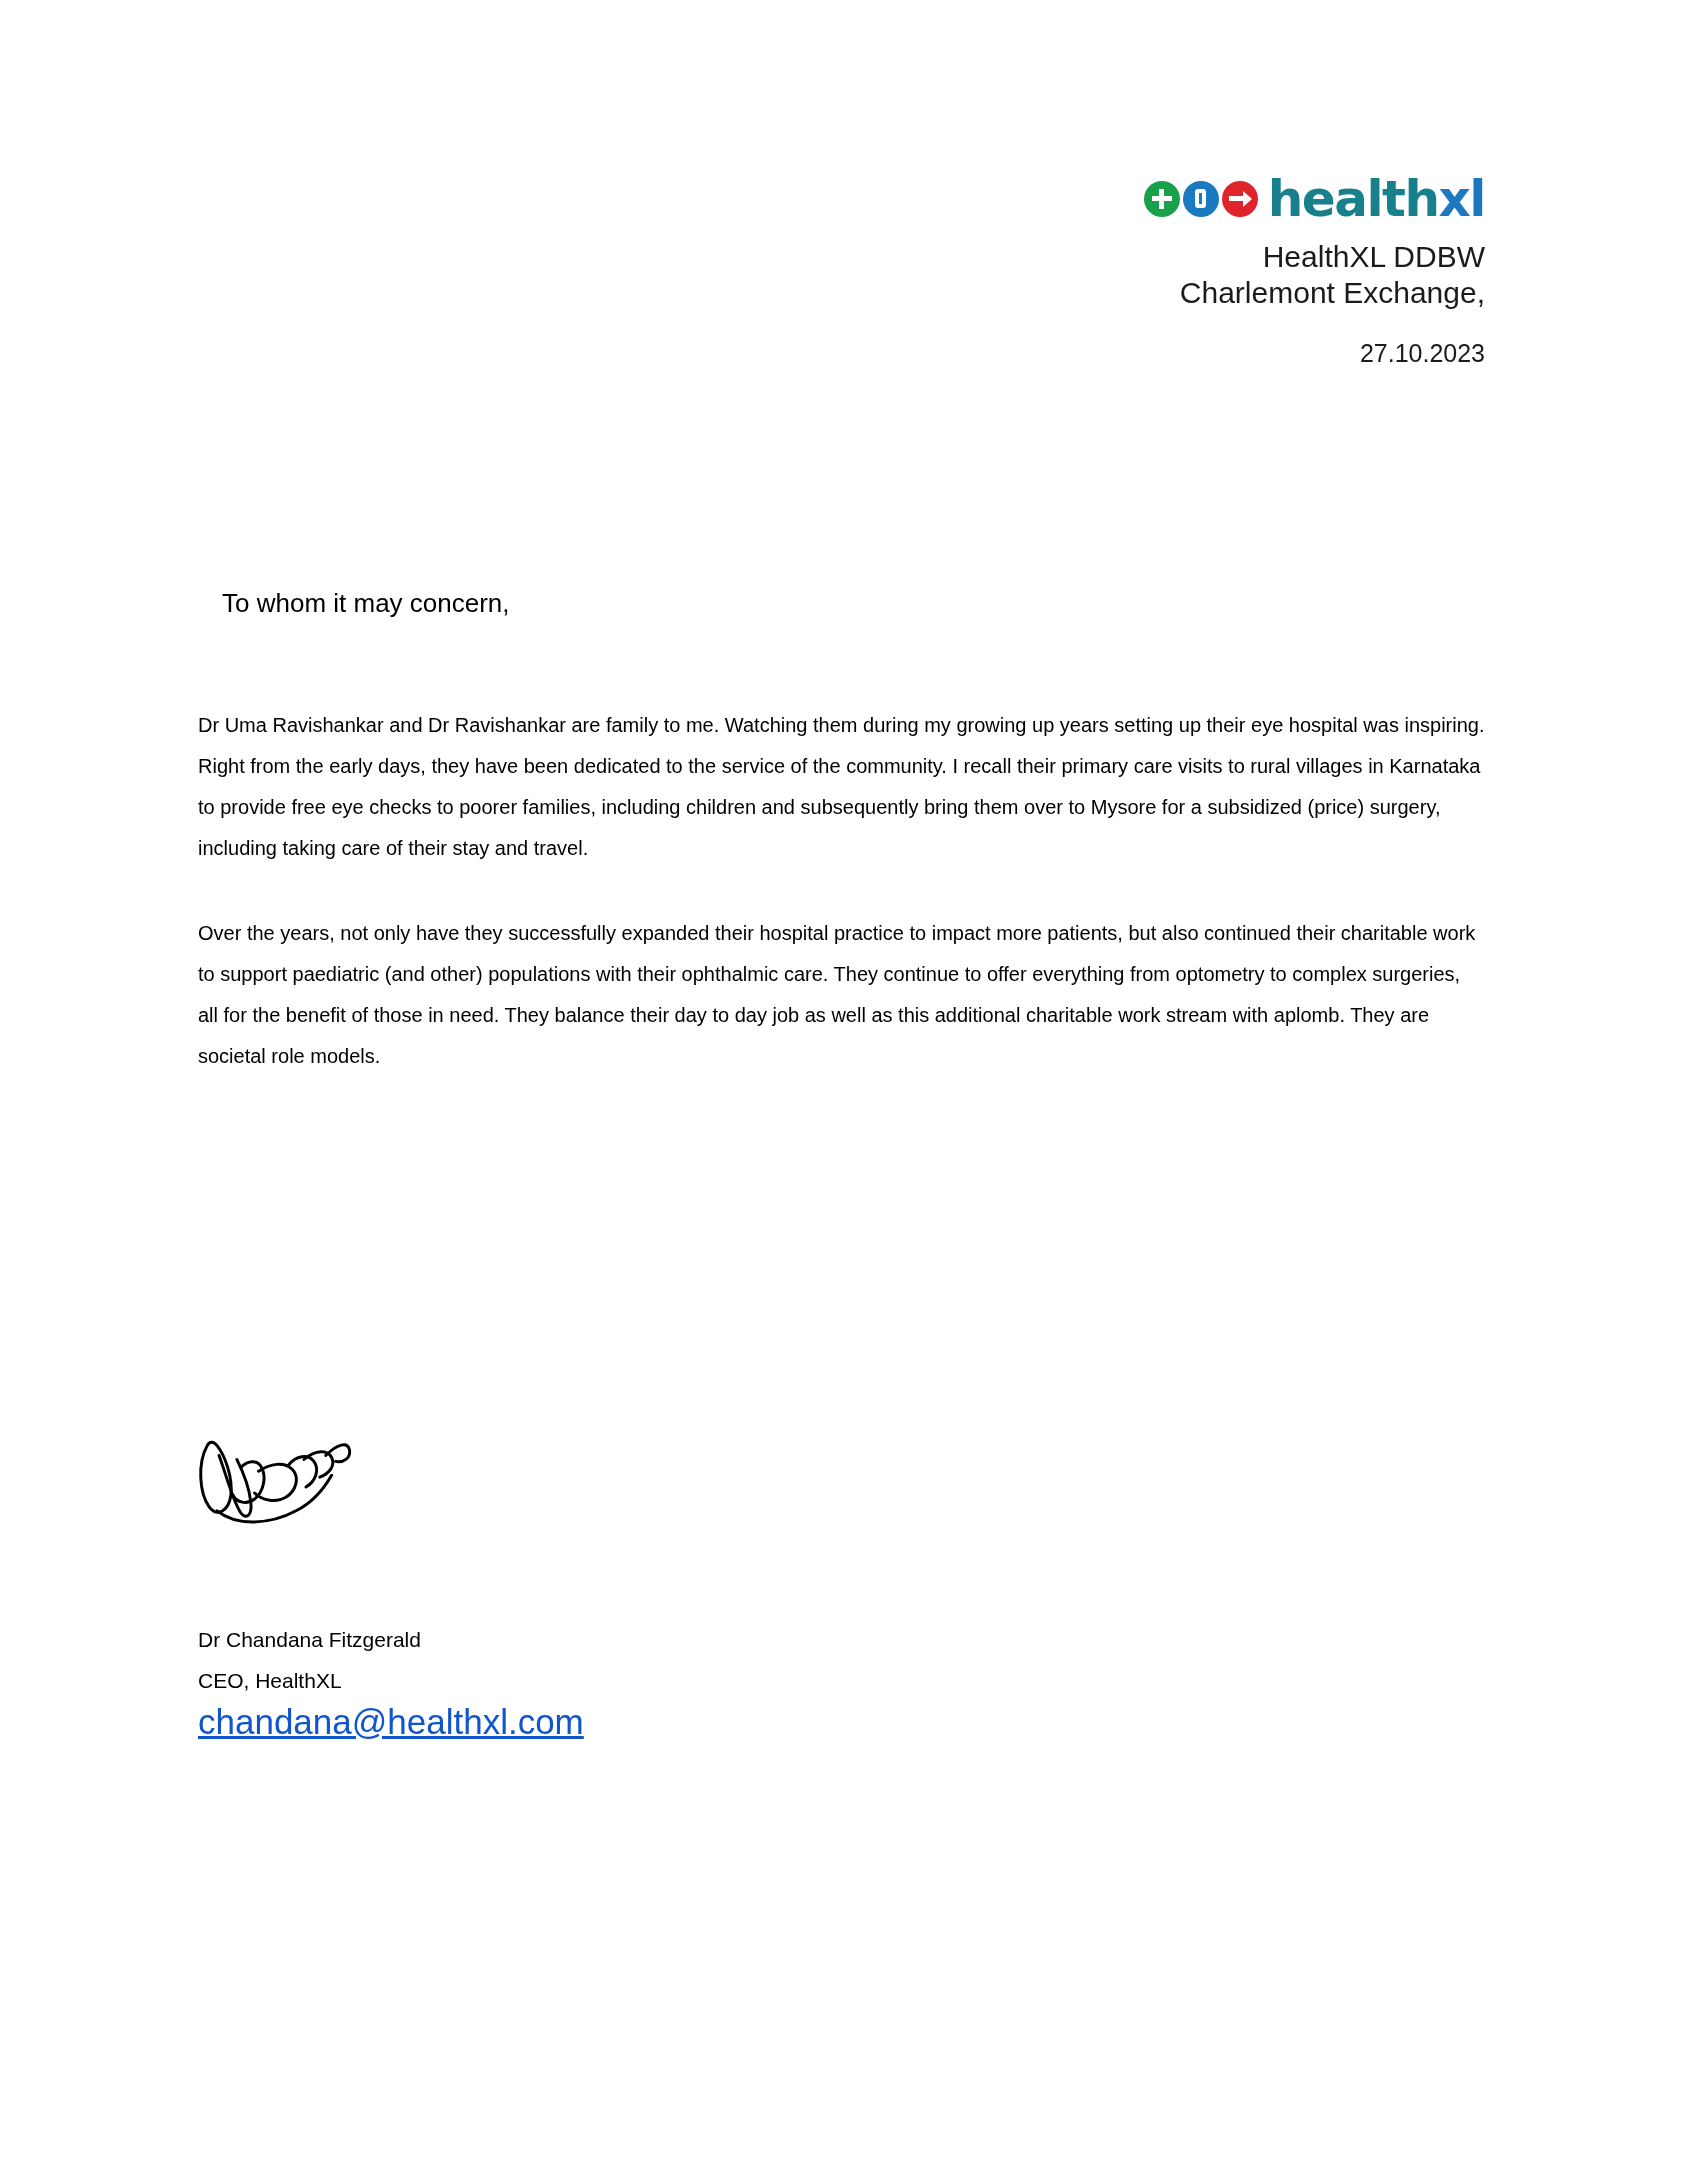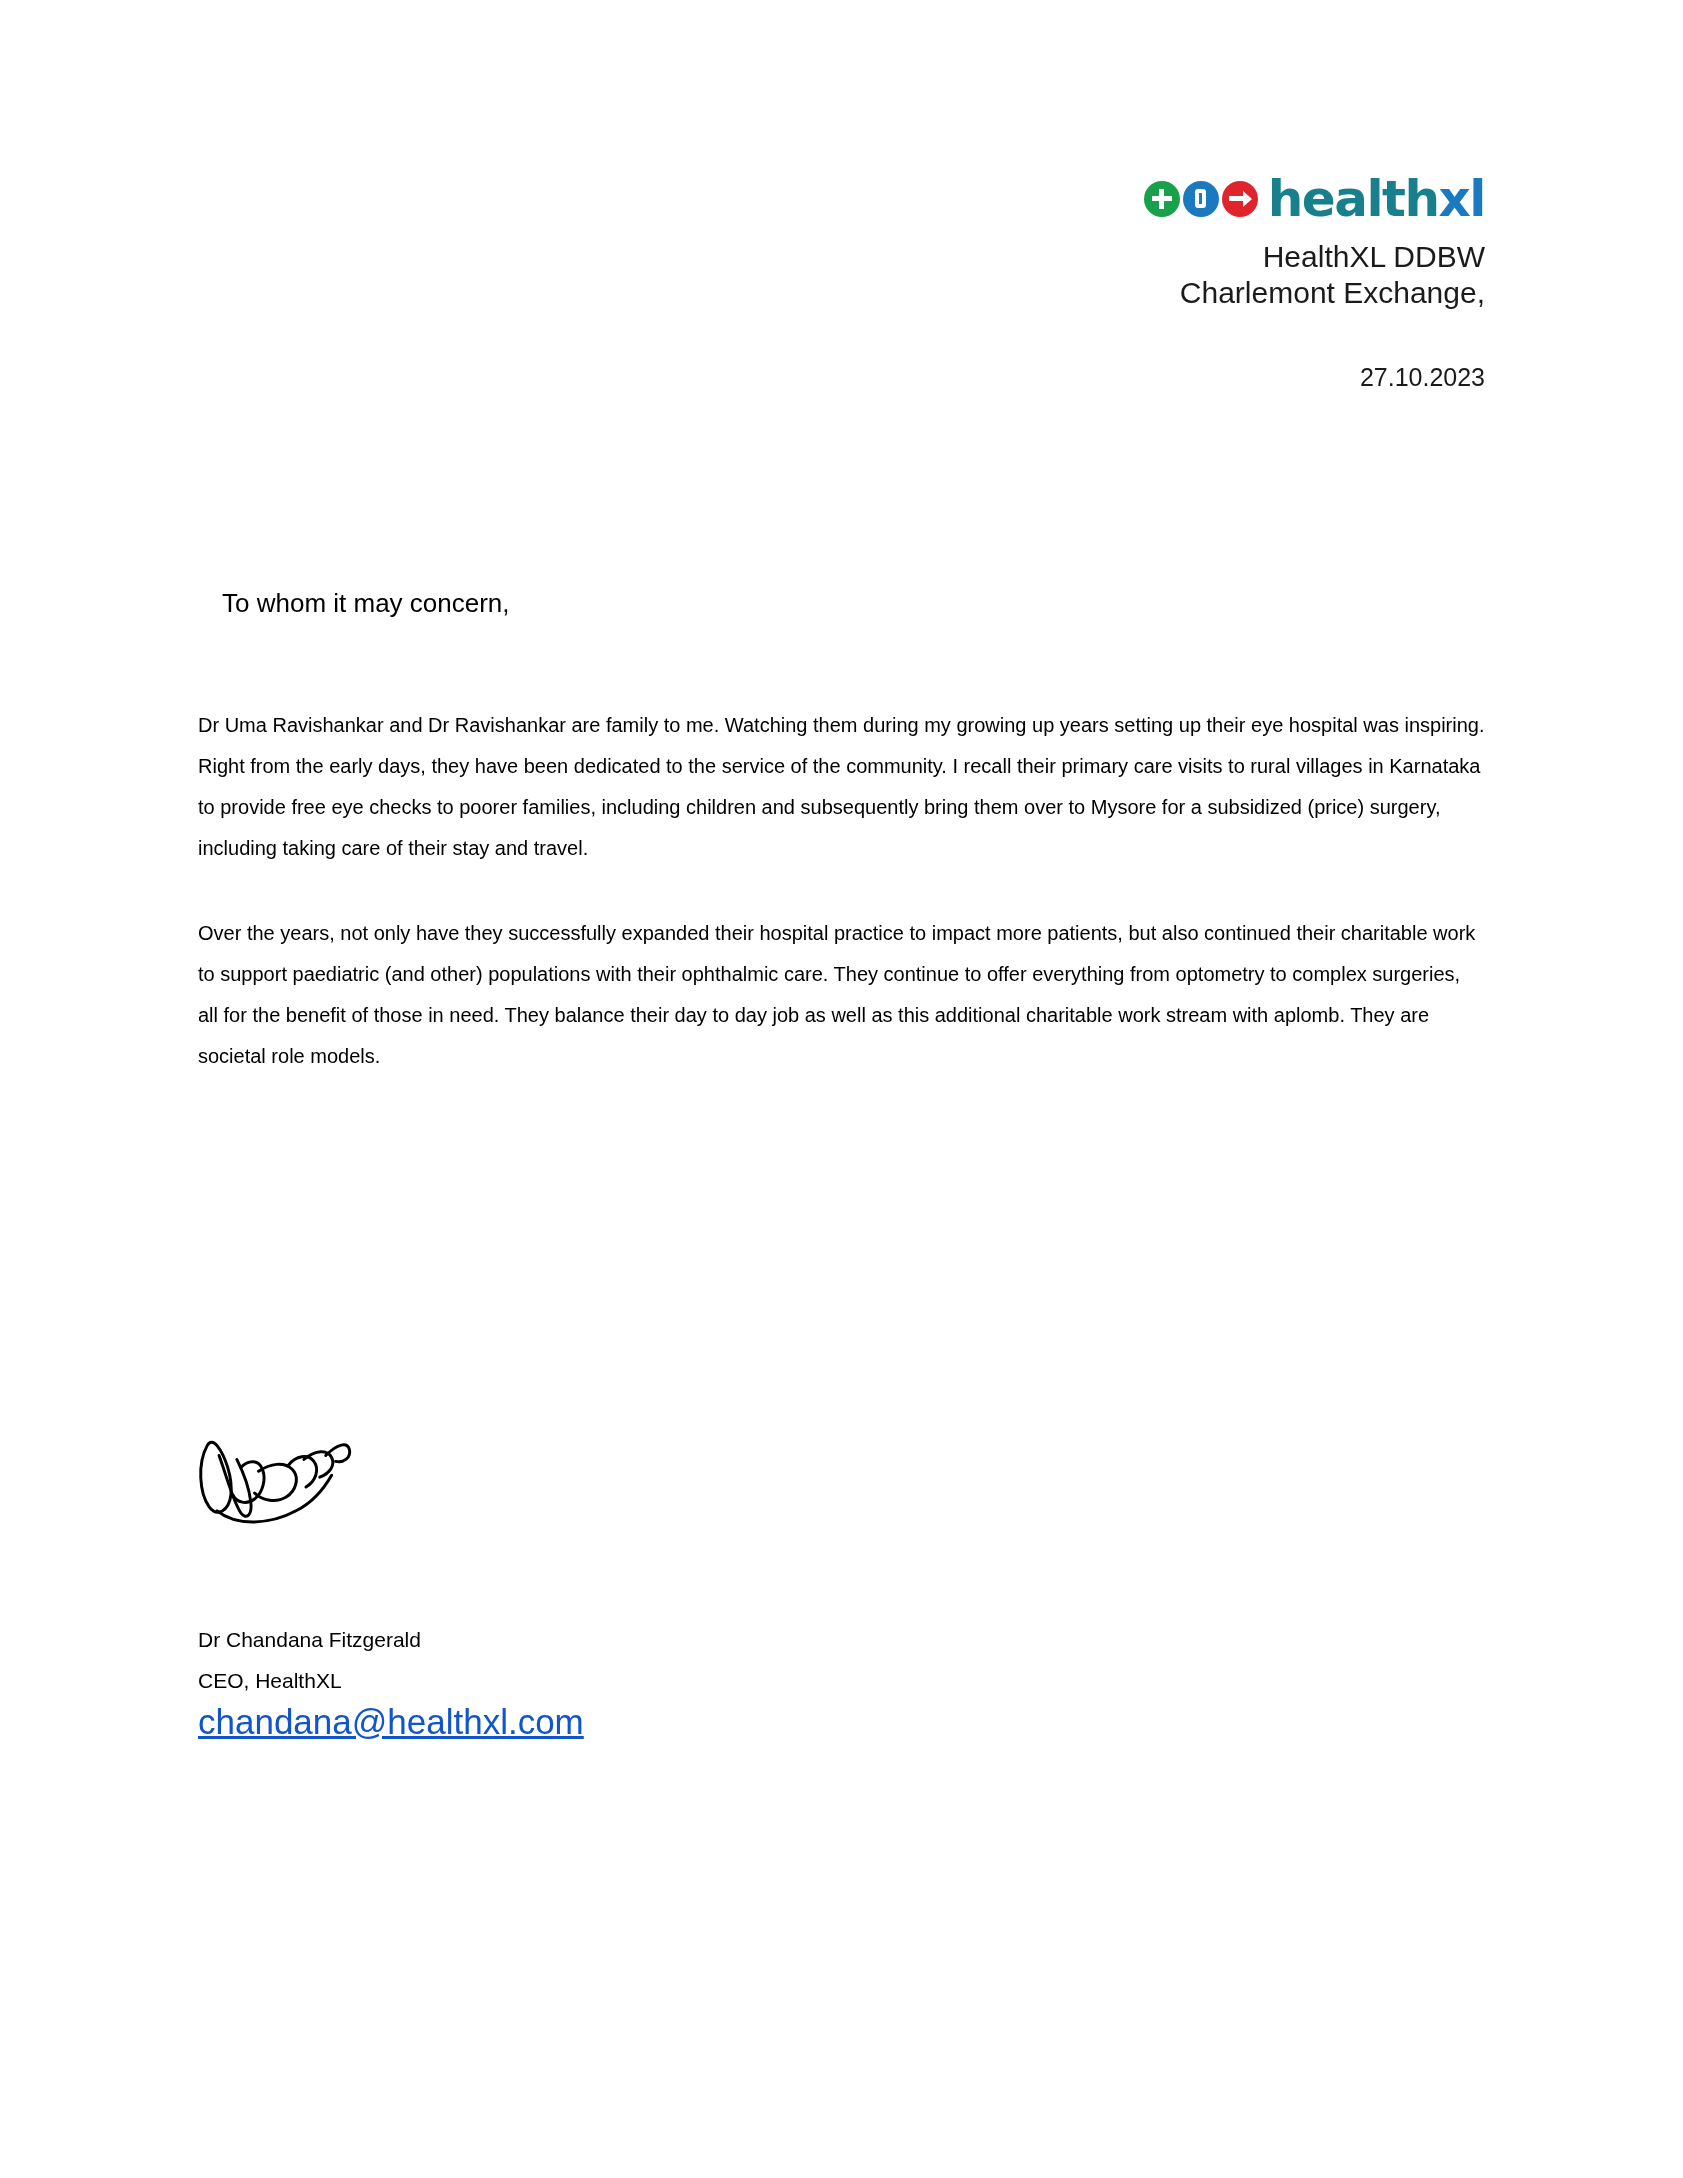--- a/index.html
+++ b/index.html
@@ -96,21 +96,21 @@
   }
   .wordmark .teal { color: #17808c; }
   .addr-line {
     font-size: 30px;
     line-height: 36px;
     color: #1b1b1b;
   }
   .date-line {
     font-size: 25px;
     line-height: 36px;
-    margin-top: 48px;
+    margin-top: 24px;
     color: #1b1b1b;
   }
   
   .body-wrap {
     position: absolute;
     left: 198px;
     top: 584px;
     width: 1287px;
   }
   .salutation {

